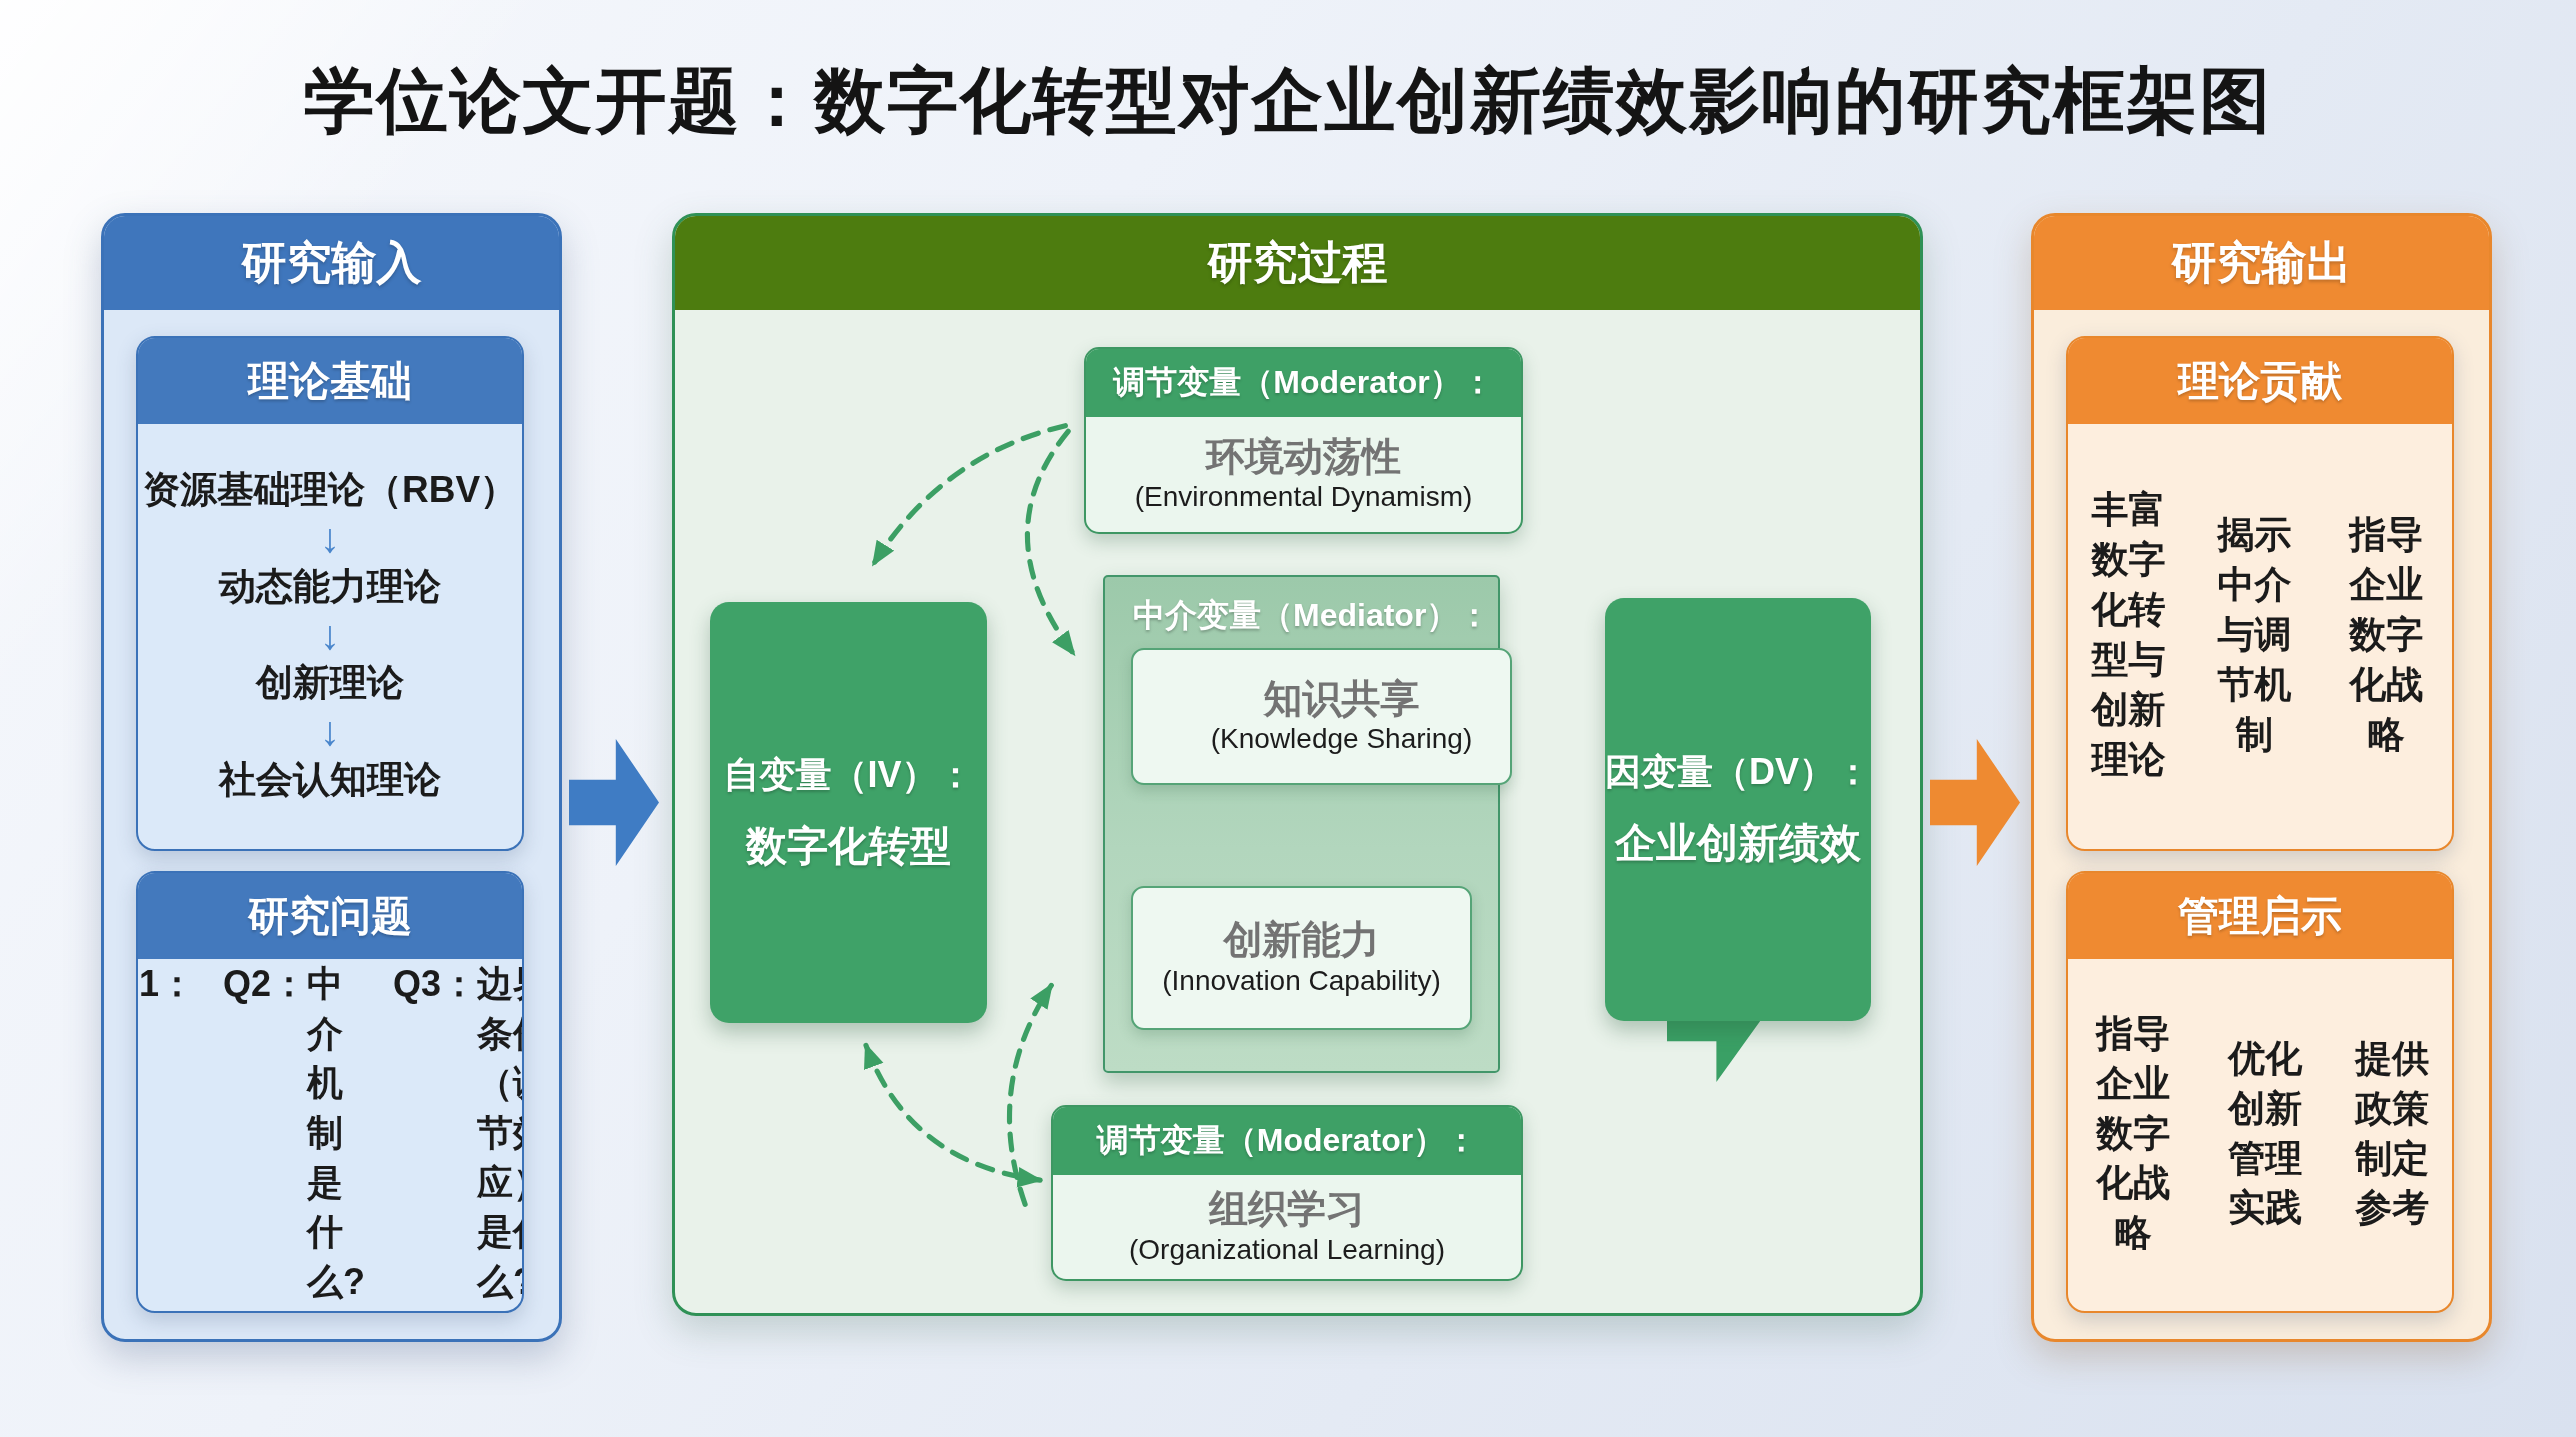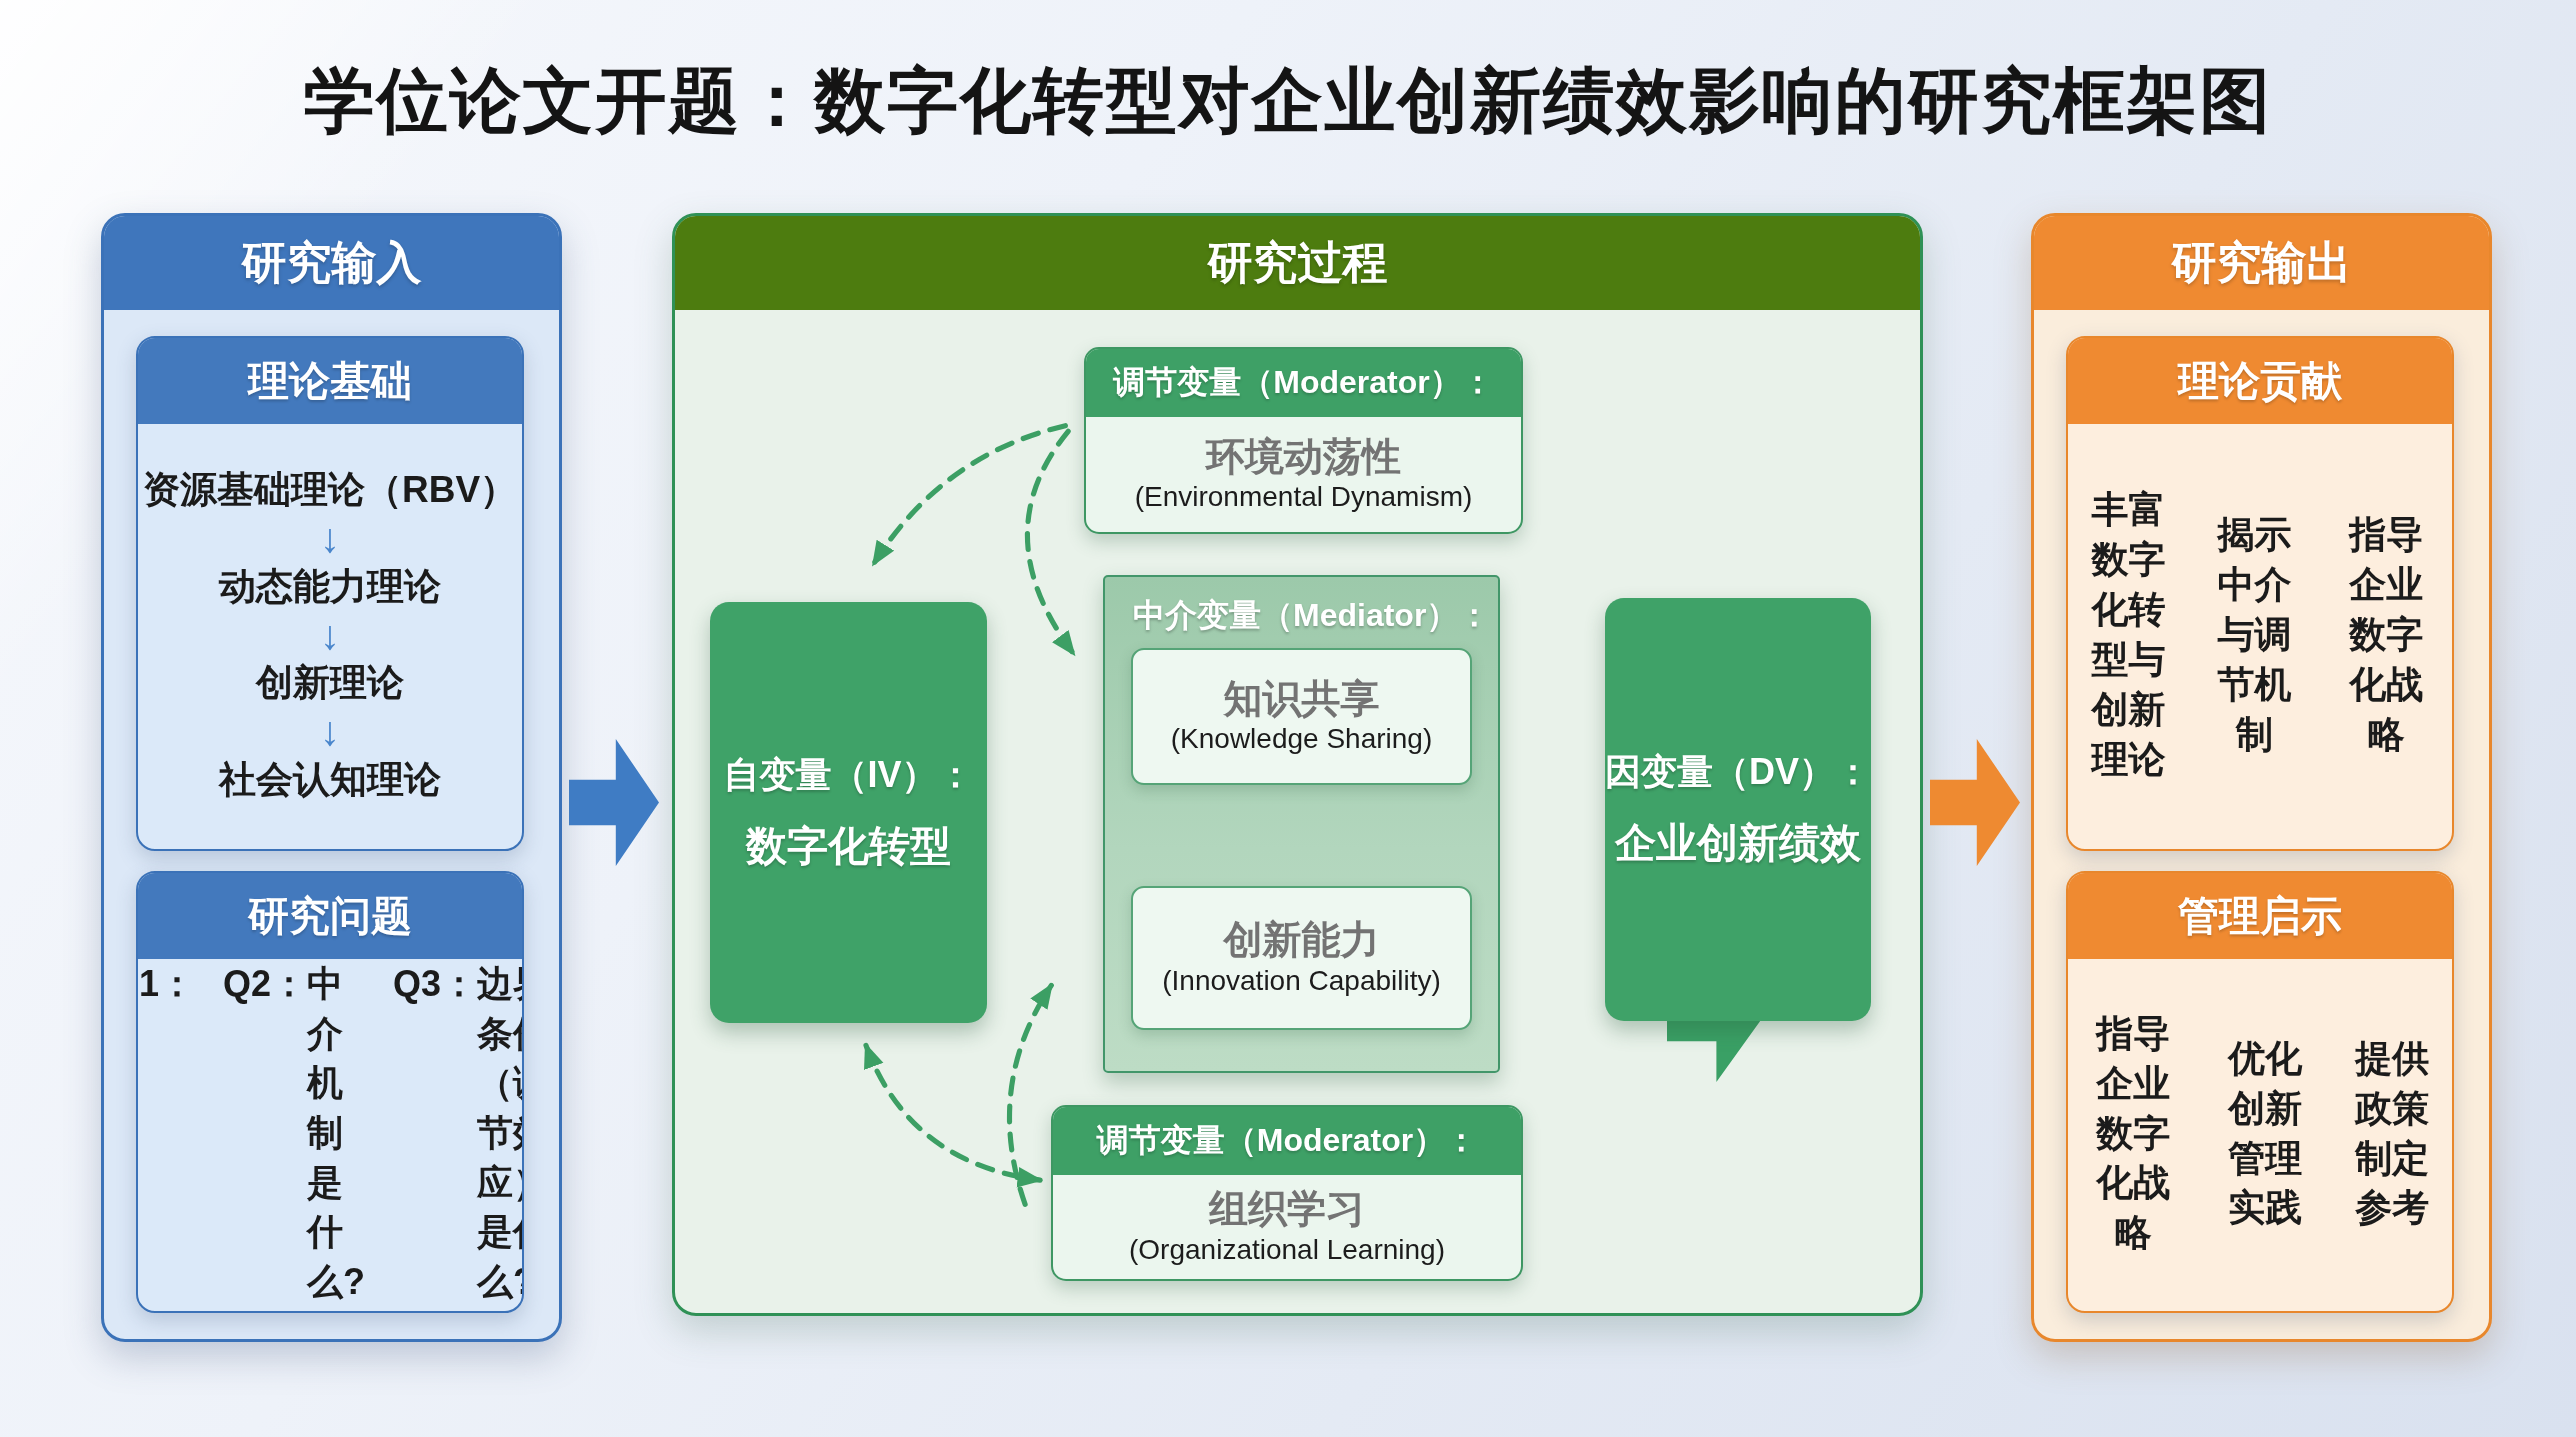--- a/index.html
+++ b/index.html
@@ -68,21 +68,21 @@
   .vbox .v-name{font-size:41px;font-weight:700;text-shadow:0 1.9px 2.8px rgba(0,0,0,.22);}
 
   .mediator{position:absolute;left:428px;top:359px;width:393px;height:494px;z-index:2;
     background:linear-gradient(180deg,#9cc9aa 0%,#b2d6bd 55%,#bddcc5 100%);
     border:2.8px solid #42966a;border-radius:5px;box-shadow:0 9.4px 20.6px rgba(50,100,70,.28);}
   .mediator-header{margin:17px 0 0 28px;color:#fff;font-size:32px;font-weight:700;
     text-shadow:0 1.9px 2.8px rgba(0,0,0,.25);}
   .med-box{position:absolute;left:26px;width:337px;border:2.8px solid #55a477;border-radius:13px;
     background:#eef8f1;box-shadow:0 5.6px 13px rgba(50,100,70,.22);
     display:flex;flex-direction:column;align-items:center;justify-content:center;}
-  .med-1{top:71px;height:133px;}
+  .med-1{top:71px;height:133px;padding-left:40px;}
   .med-2{top:309px;height:140px;}
   .med-box .zh-name{font-size:39px;}
   .med-box .en-name{font-size:28px;}
 
   
   .panel-orange{left:2031px;top:213px;width:455px;height:1123px;background:#faeddc;
     border:3.7px solid #e8872c;box-shadow:0 15px 36px rgba(140,100,60,.28);}
   .panel-orange .panel-header{background:#ef8a31;}
   .card-orange{border-color:#e8872c;background:#fdeede;}
   .card-orange .card-header{background:#ef8a31;}

